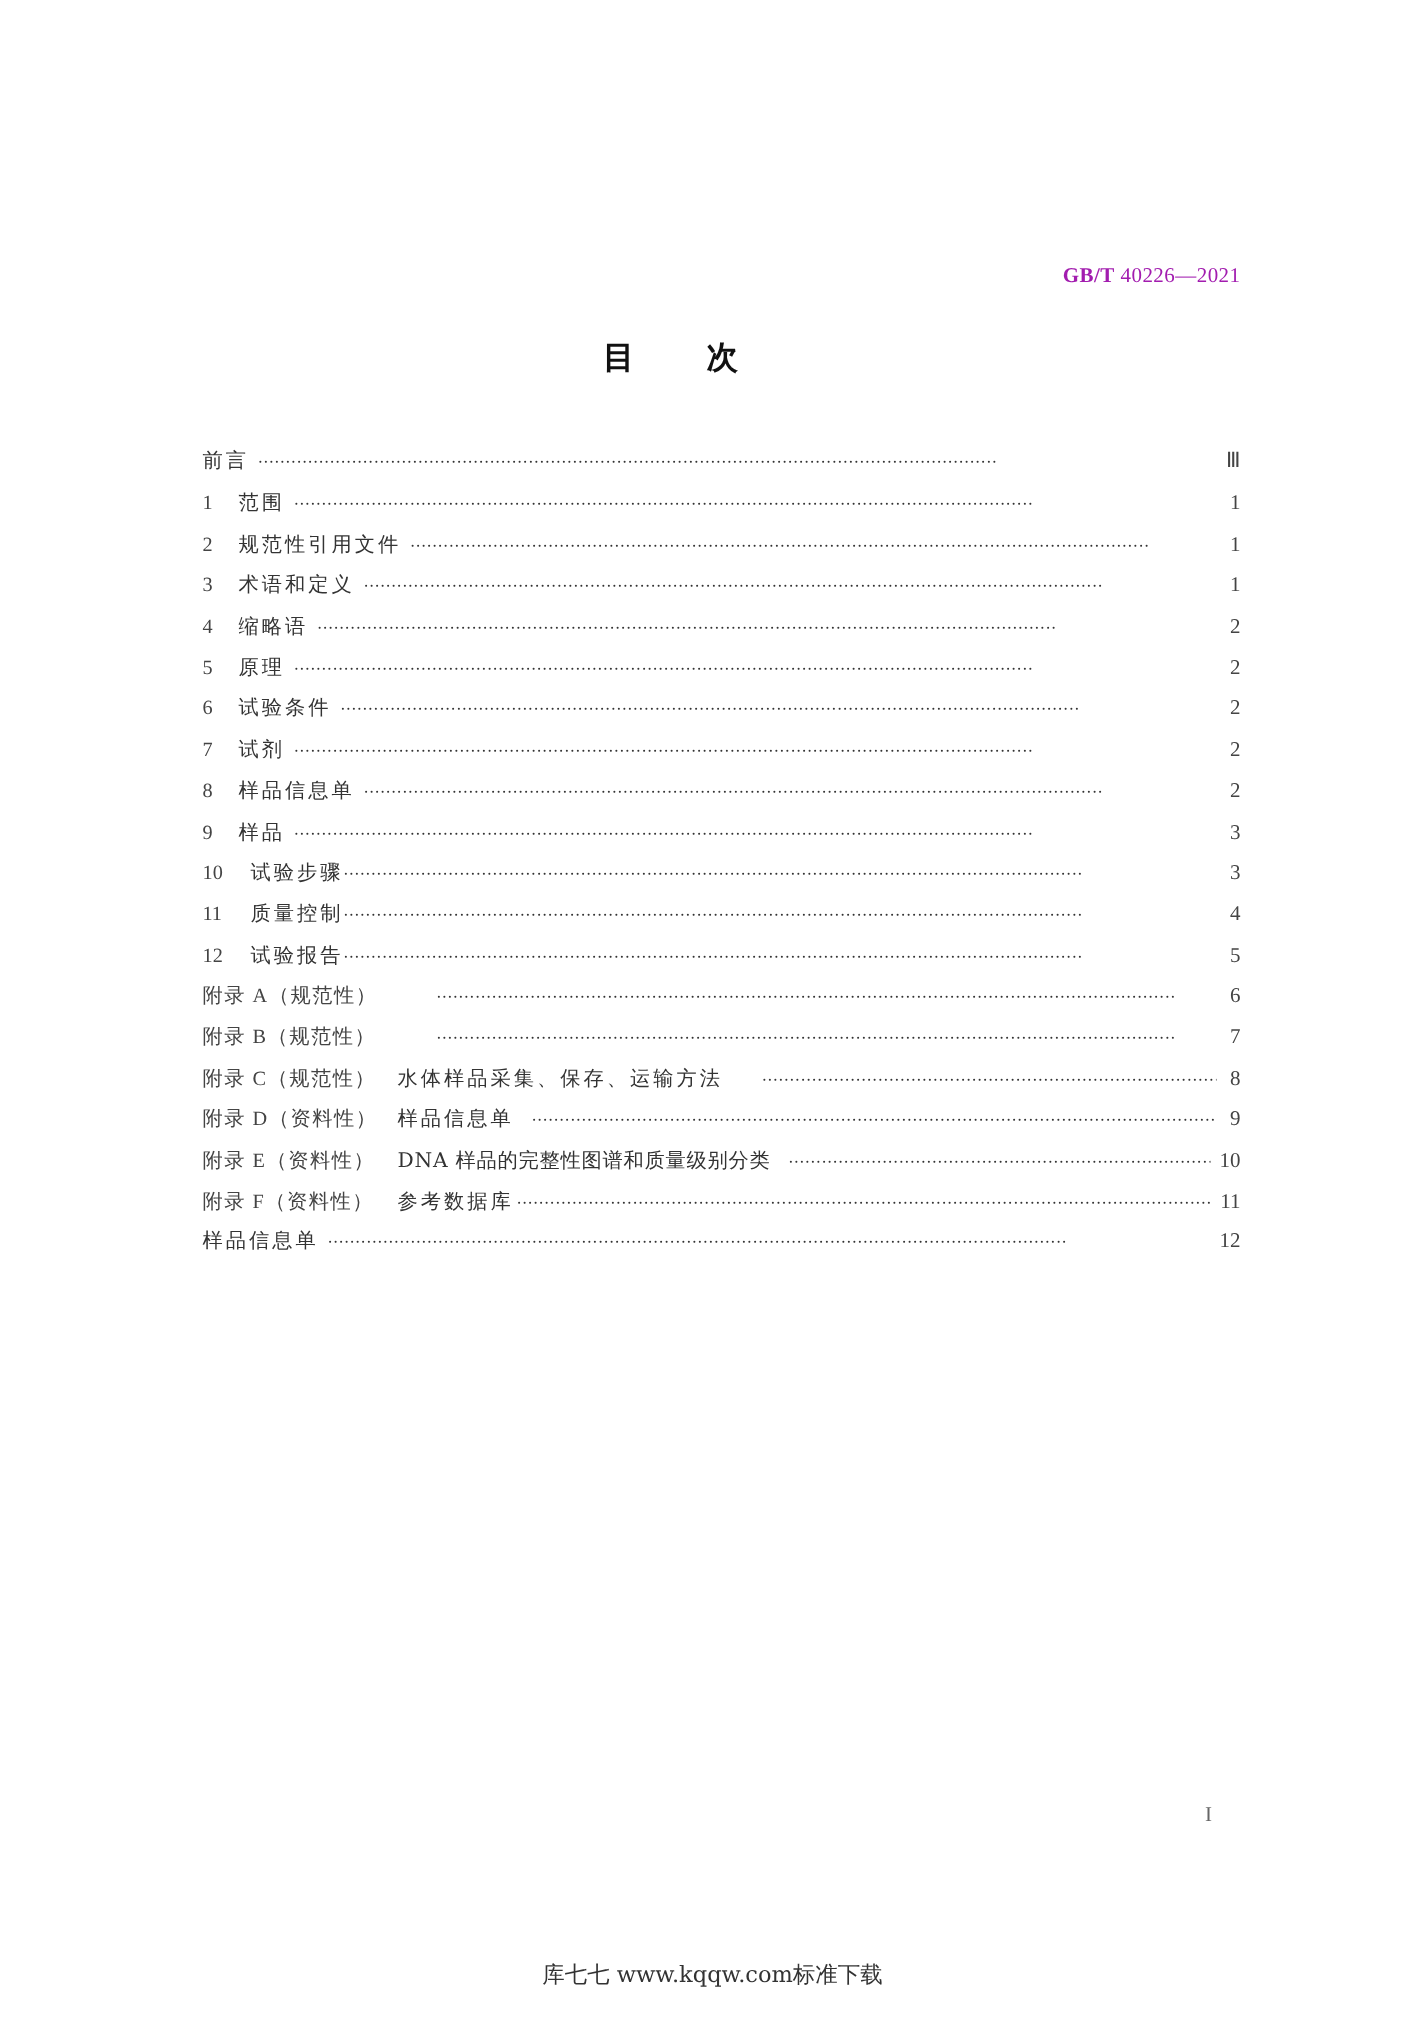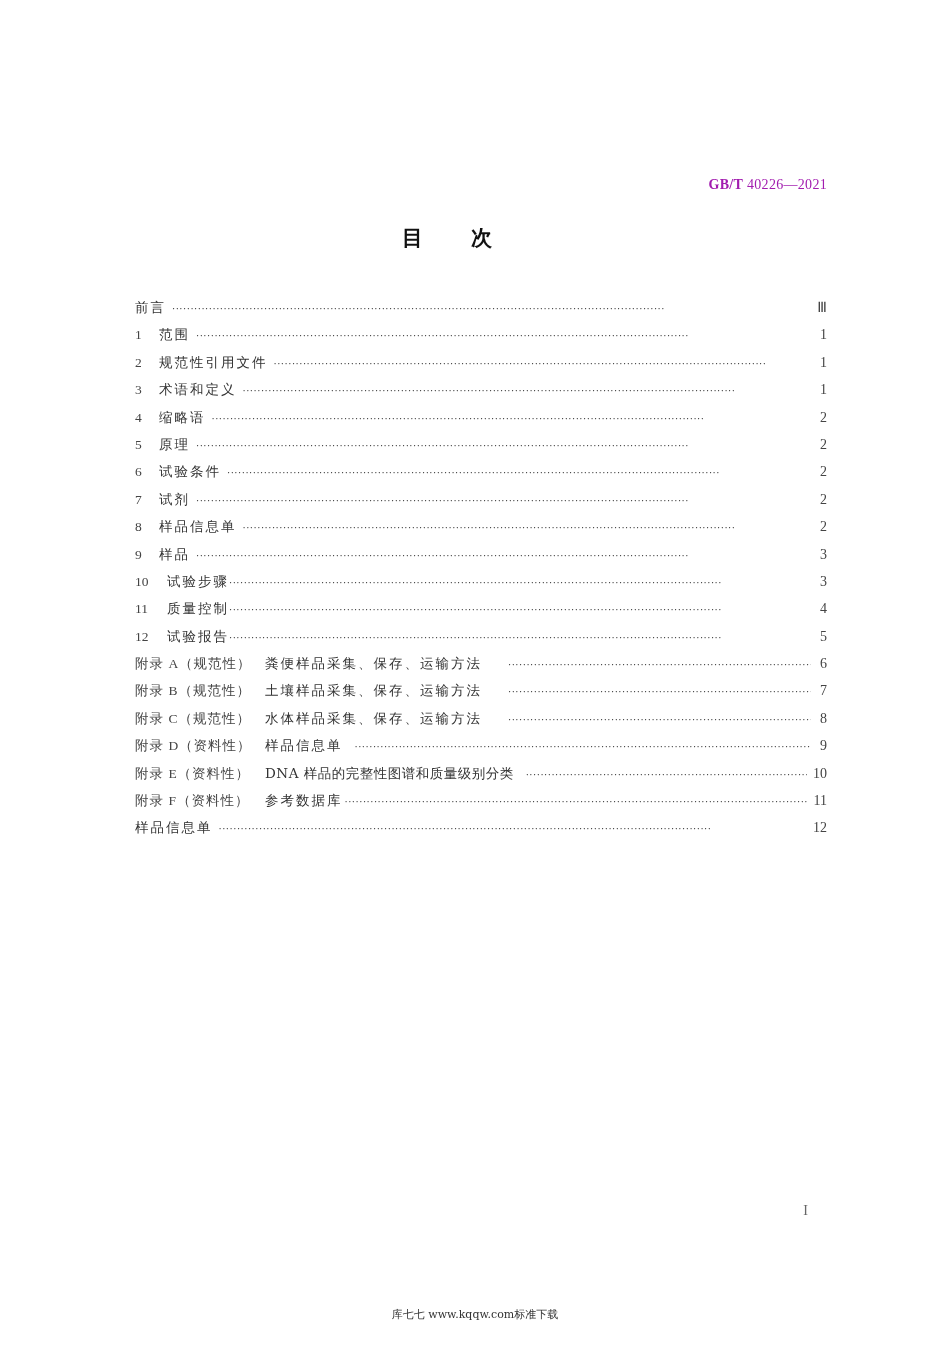--- a/index.html
+++ b/index.html
@@ -17,21 +17,21 @@
     .row .num { flex: none; font-family: "Liberation Serif", serif; color: #444; }
     .row .label { flex: none; letter-spacing: 2px; white-space: nowrap; }
     .row .dots { flex: 1 1 auto; overflow: hidden; white-space: nowrap; margin: 0 6px;
                  color: #333; letter-spacing: 0.5px; font-size: 10px; }
     .row .page { flex: none; font-family: "Liberation Serif", serif; font-size: 14px; color: #444; min-width: 10px; text-align: right; }
     .n1 { width: 24px; }
     .n2 { width: 32px; }
     .annex-pre { width: 130px; letter-spacing: 1px !important; }
     .page-num { position: absolute; top: 1203px; right: 142px; font-family: "Liberation Serif", serif; font-size: 14px; color: #666; }
     .footer { position: absolute; top: 1307px; left: 0; width: 950px; text-align: center;
-              font-size: 11px; color: #333; font-family: "DejaVu Serif", serif; }
+              font-size: 15px; color: #333; font-family: "DejaVu Serif", serif; }
   </style>
 </head>
 <body>
 
 <div class="std-no">
   <b>GB/T</b>
   <span>40226—2021</span>
 </div>
 
 <div class="title">
@@ -111,27 +111,25 @@
     <span class="page">4</span>
   </div>
   <div class="row">
     <span class="num n2">12</span>
     <span class="label">试验报告</span>
     <span class="dots" style="margin-left:0">······································································································································</span>
     <span class="page">5</span>
   </div>
   <div class="row">
     <span class="num annex-pre">附录 A（规范性）</span>
-    <span class="label">粪便样品采集、保存、运输方法</span>
     <span class="dots" style="margin-left:26px">······································································································································</span>
     <span class="page">6</span>
   </div>
   <div class="row">
     <span class="num annex-pre">附录 B（规范性）</span>
-    <span class="label">土壤样品采集、保存、运输方法</span>
     <span class="dots" style="margin-left:26px">······································································································································</span>
     <span class="page">7</span>
   </div>
   <div class="row">
     <span class="num annex-pre">附录 C（规范性）</span>
     <span class="label">水体样品采集、保存、运输方法</span>
     <span class="dots" style="margin-left:26px">······································································································································</span>
     <span class="page">8</span>
   </div>
   <div class="row">

